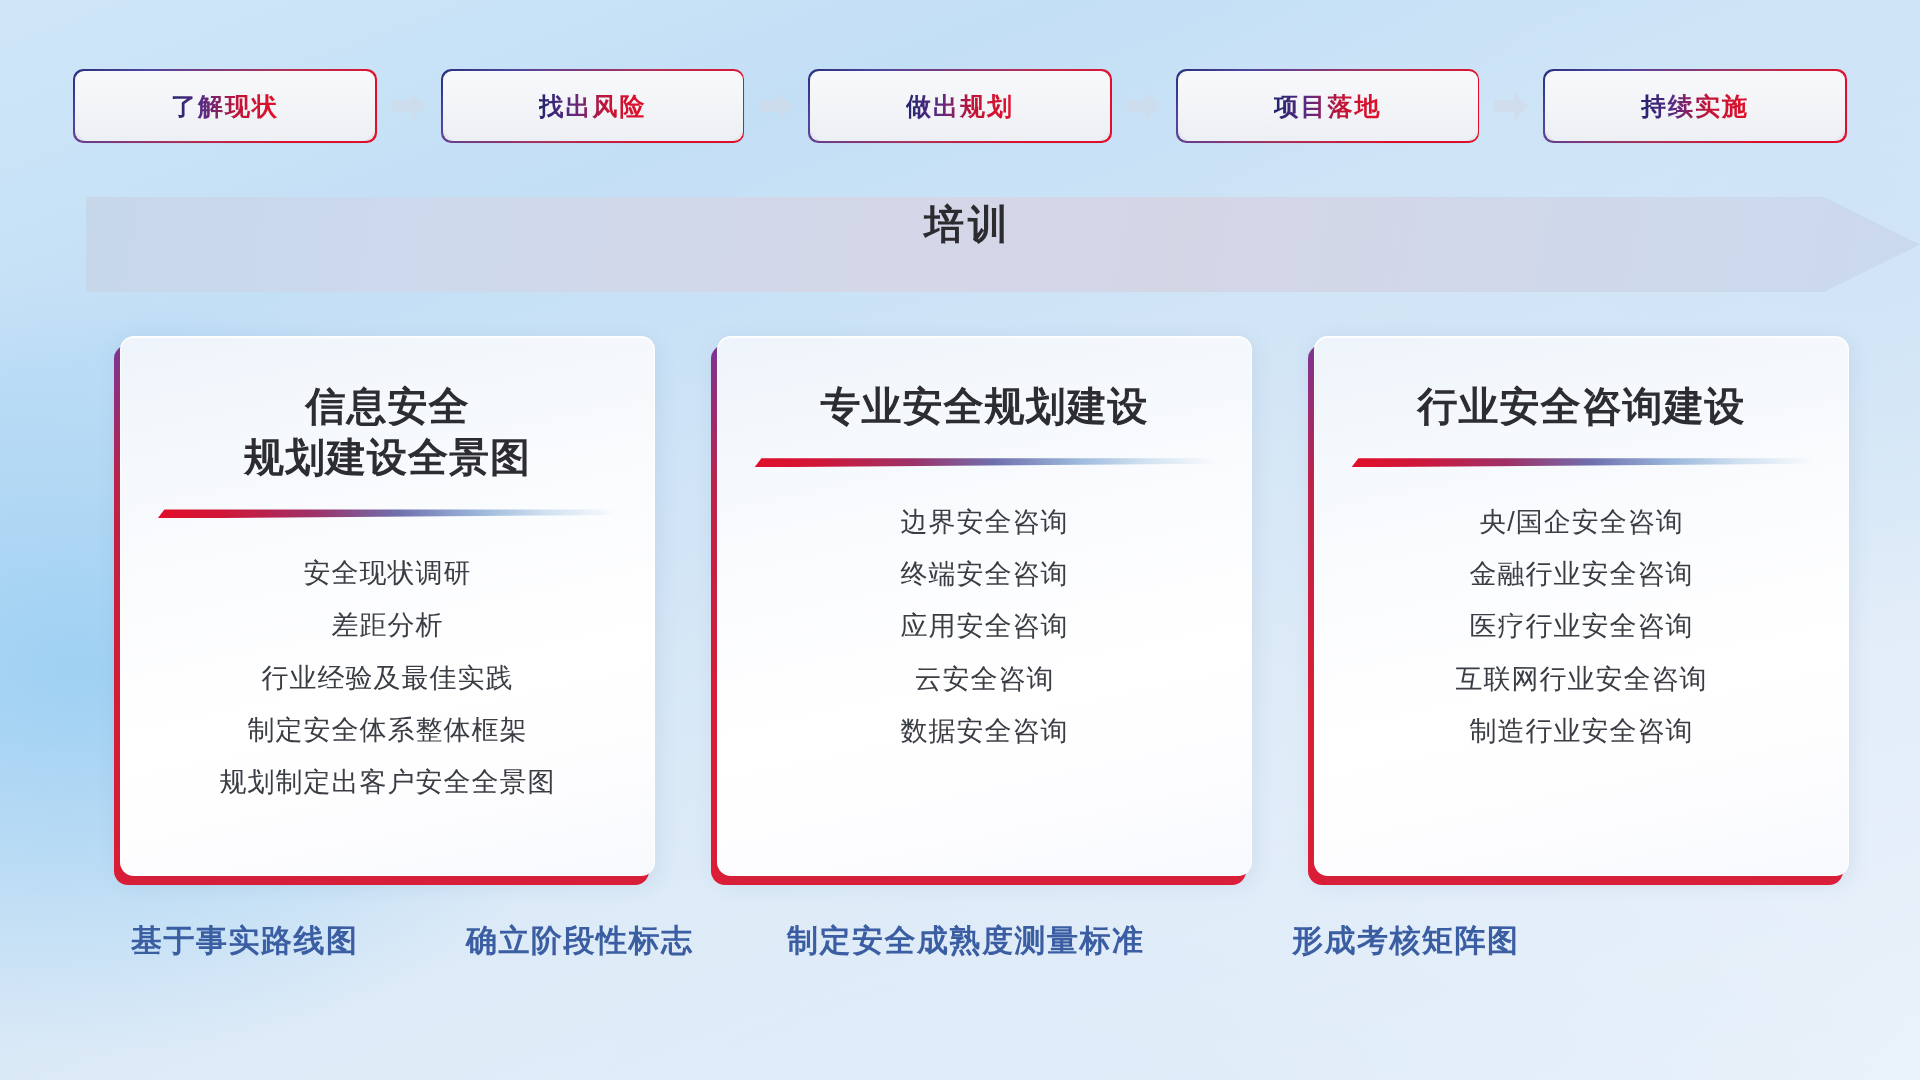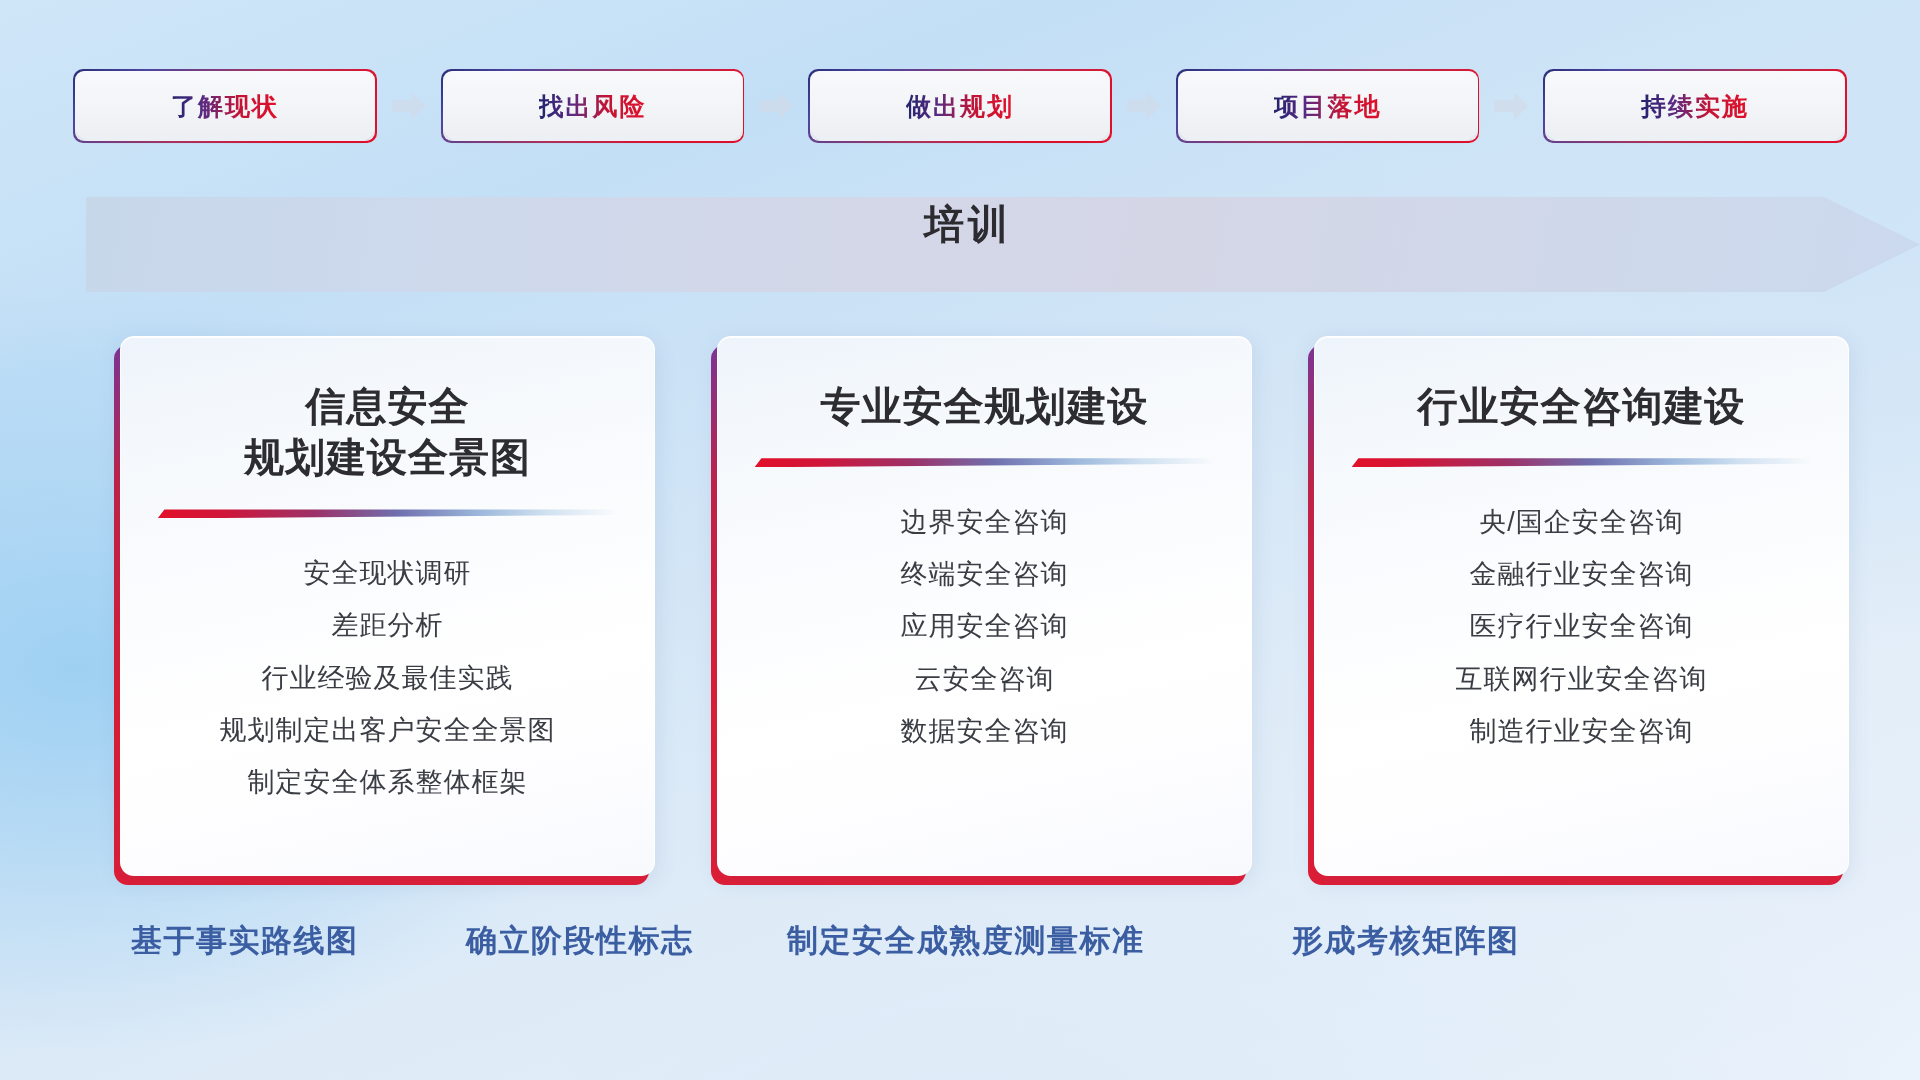--- a/index.html
+++ b/index.html
@@ -172,22 +172,22 @@
     <div class="card-wrap">
       <div class="card-accent"></div>
       <div class="card">
         <div class="card-title">信息安全
 规划建设全景图</div>
         <div class="divider"></div>
         <ul class="card-list">
           <li>安全现状调研</li>
           <li>差距分析</li>
           <li>行业经验及最佳实践</li>
+          <li>制定安全体系整体框架</li>
           <li>规划制定出客户安全全景图</li>
-          <li>制定安全体系整体框架</li>
         </ul>
       </div>
     </div>
 
     <div class="card-wrap">
       <div class="card-accent"></div>
       <div class="card">
         <div class="card-title">专业安全规划建设</div>
         <div class="divider"></div>
         <ul class="card-list">

